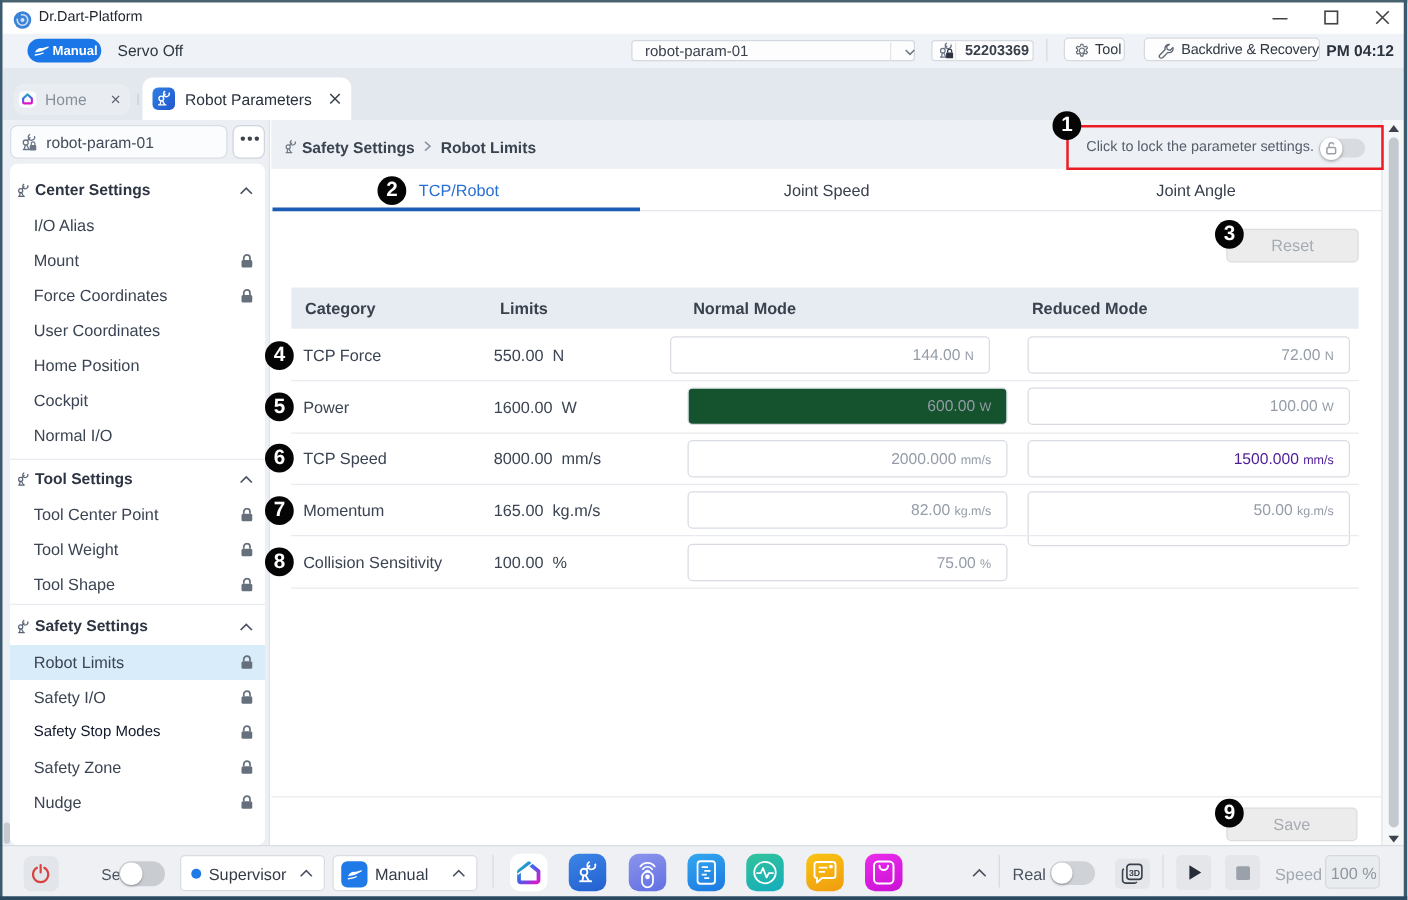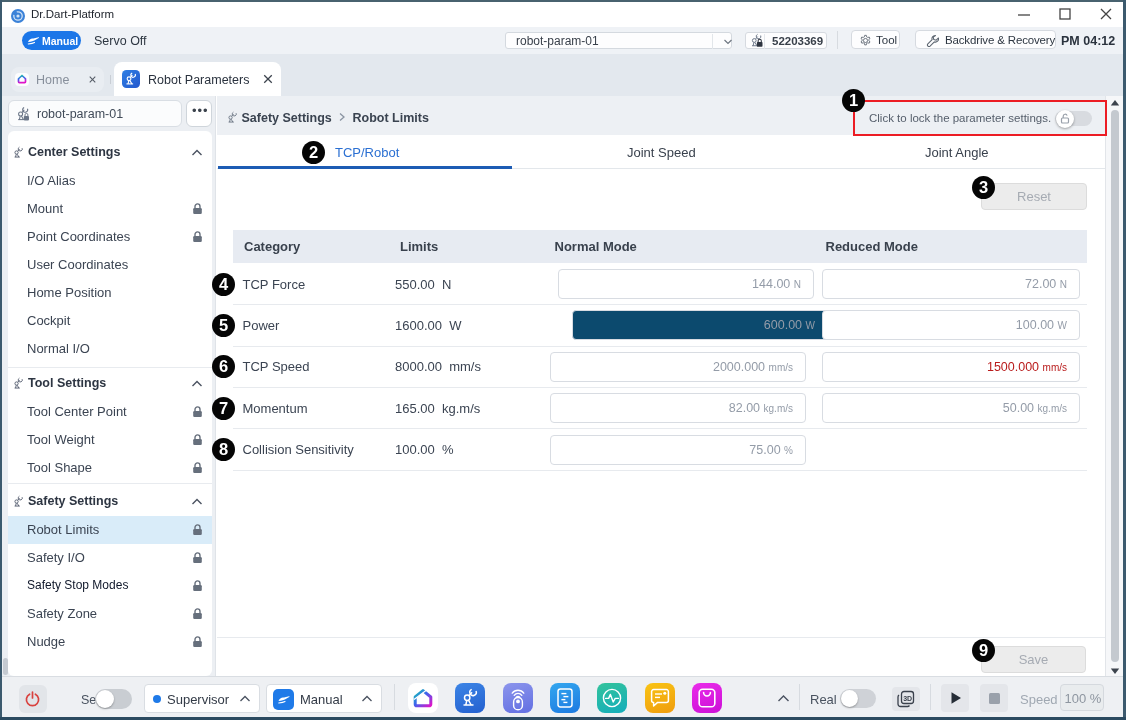--- a/index.html
+++ b/index.html
@@ -173,21 +173,21 @@
   <div class="abs" style="left:28px;top:145px;font-size:12.5px;font-weight:bold;color:#2d3542;">Center Settings</div>
   <svg class="icn abs" style="left:191px;top:149px;" width="12" height="8" viewBox="0 0 12 8">
       <path d="M1.5 6 L6 1.5 L10.5 6" stroke="#4a5260" stroke-width="1.4" fill="none"></path>
     </svg>
   <div class="abs" style="left:27px;top:173px;font-size:13px;color:#3b4452;">I/O Alias</div>
   <div class="abs" style="left:27px;top:201px;font-size:13px;color:#3b4452;">Mount</div>
   <svg class="icn abs" style="left:192px;top:203px;" width="11" height="12" viewBox="0 0 11 12">
       <rect x="1.2" y="5" width="8.6" height="6" rx="1.2" fill="#666f7c"></rect>
       <path d="M3 5 V3.4 a2.5 2.5 0 0 1 5 0 V5" stroke="#666f7c" stroke-width="1.4" fill="none"></path>
     </svg>
-  <div class="abs" style="left:27px;top:229px;font-size:13px;color:#3b4452;">Point Coordinates</div>
+  <div class="abs" style="left:27px;top:229px;font-size:13px;color:#3b4452;">Force Coordinates</div>
   <svg class="icn abs" style="left:192px;top:231px;" width="11" height="12" viewBox="0 0 11 12">
       <rect x="1.2" y="5" width="8.6" height="6" rx="1.2" fill="#666f7c"></rect>
       <path d="M3 5 V3.4 a2.5 2.5 0 0 1 5 0 V5" stroke="#666f7c" stroke-width="1.4" fill="none"></path>
     </svg>
   <div class="abs" style="left:27px;top:257px;font-size:13px;color:#3b4452;">User Coordinates</div>
   <div class="abs" style="left:27px;top:285px;font-size:13px;color:#3b4452;">Home Position</div>
   <div class="abs" style="left:27px;top:313px;font-size:13px;color:#3b4452;">Cockpit</div>
   <div class="abs" style="left:27px;top:341px;font-size:13px;color:#3b4452;">Normal I/O</div>
   <svg class="icn abs" style="left:12px;top:377px;" width="13" height="13" viewBox="0 0 20 20">
       <g stroke="#5b6475" stroke-width="1.5" fill="none">
@@ -295,51 +295,51 @@
   <div class="abs" style="left:764px;top:87px;width:106px;height:27px;background:#ececec;border:1px solid #dcdcdc;border-radius:4px;text-align:center;font-size:13px;color:#a6abb3;line-height:25px;">Reset</div>
 
   <div id="tbl">
   <div class="abs" style="left:16px;top:133.5px;width:854px;height:33.5px;background:#e7ebf2;"></div>
   <div class="abs" style="left:27px;top:143px;font-size:13px;font-weight:bold;color:#39414d;">Category</div>
   <div class="abs" style="left:183px;top:143px;font-size:13px;font-weight:bold;color:#39414d;">Limits</div>
   <div class="abs" style="left:337.5px;top:143px;font-size:13px;font-weight:bold;color:#39414d;">Normal Mode</div>
   <div class="abs" style="left:608.5px;top:143px;font-size:13px;font-weight:bold;color:#39414d;">Reduced Mode</div>
   <div class="abs" style="left:25.5px;top:180.5px;font-size:13px;color:#3b4452;">TCP Force</div>
   <div class="abs" style="left:178px;top:180.5px;font-size:13px;color:#3b4452;">550.00&nbsp; N</div>
-  <div class="abs" style="left:341px;top:173.0px;width:256px;height:30px;background:#fff;border:1px solid #d8dce2;border-radius:4px;text-align:left;">
+  <div class="abs" style="left:319px;top:173.0px;width:256px;height:30px;background:#fff;border:1px solid #d8dce2;border-radius:4px;text-align:left;">
         <span style="position:absolute;right:12px;top:7px;font-size:12.5px;color:#949ca8;">144.00 <span style="font-size:10px;">N</span></span>
       </div>
   <div class="abs" style="left:605px;top:173.0px;width:258px;height:30px;background:#fff;border:1px solid #d8dce2;border-radius:4px;">
         <span style="position:absolute;right:12px;top:7px;font-size:12.5px;color:#949ca8;margin-left:20px;">72.00 <span style="font-size:10px;">N</span></span>
       </div>
   <div class="abs" style="left:16px;top:208.2px;width:854px;height:1px;background:#e7eaee;"></div>
   <div class="abs" style="left:25.5px;top:221.9px;font-size:13px;color:#3b4452;">Power</div>
   <div class="abs" style="left:178px;top:221.9px;font-size:13px;color:#3b4452;">1600.00&nbsp; W</div>
-  <div class="abs" style="left:333px;top:214.4px;width:256px;height:30px;background:#0c4a6e;border:1px solid #d8dce2;border-radius:4px;text-align:right;margin-left:22px;">
+  <div class="abs" style="left:333px;top:214.4px;width:256px;height:30px;background:#14532d;border:1px solid #d8dce2;border-radius:4px;text-align:right;">
         <span style="position:absolute;right:12px;top:7px;font-size:12.5px;color:#949ca8;">600.00 <span style="font-size:10px;">W</span></span>
       </div>
   <div class="abs" style="left:605px;top:214.4px;width:258px;height:30px;background:#fff;border:1px solid #d8dce2;border-radius:4px;">
         <span style="position:absolute;right:12px;top:7px;font-size:12.5px;color:#949ca8;">100.00 <span style="font-size:10px;">W</span></span>
       </div>
   <div class="abs" style="left:16px;top:249.6px;width:854px;height:1px;background:#e7eaee;"></div>
   <div class="abs" style="left:25.5px;top:263.3px;font-size:13px;color:#3b4452;">TCP Speed</div>
   <div class="abs" style="left:178px;top:263.3px;font-size:13px;color:#3b4452;">8000.00&nbsp; mm/s</div>
   <div class="abs" style="left:333px;top:255.8px;width:256px;height:30px;background:#fff;border:1px solid #d8dce2;border-radius:4px;text-align:right;">
         <span style="position:absolute;right:12px;top:7px;font-size:12.5px;color:#949ca8;">2000.000 <span style="font-size:10px;">mm/s</span></span>
       </div>
   <div class="abs" style="left:605px;top:255.8px;width:258px;height:30px;background:#fff;border:1px solid #d8dce2;border-radius:4px;">
-        <span style="position:absolute;right:12px;top:7px;font-size:12.5px;color:#b91c1c;">1500.000 <span style="font-size:10px;">mm/s</span></span>
+        <span style="position:absolute;right:12px;top:7px;font-size:12.5px;color:#4c1d95;">1500.000 <span style="font-size:10px;">mm/s</span></span>
       </div>
   <div class="abs" style="left:16px;top:291.0px;width:854px;height:1px;background:#e7eaee;"></div>
   <div class="abs" style="left:25.5px;top:304.7px;font-size:13px;color:#3b4452;">Momentum</div>
   <div class="abs" style="left:178px;top:304.7px;font-size:13px;color:#3b4452;">165.00&nbsp; kg.m/s</div>
   <div class="abs" style="left:333px;top:297.2px;width:256px;height:30px;background:#fff;border:1px solid #d8dce2;border-radius:4px;text-align:right;">
         <span style="position:absolute;right:12px;top:7px;font-size:12.5px;color:#949ca8;">82.00 <span style="font-size:10px;">kg.m/s</span></span>
       </div>
-  <div class="abs" style="left:605px;top:297.2px;width:258px;height:30px;background:#fff;border:1px solid #d8dce2;border-radius:4px;">
+  <div class="abs" style="left:605px;top:297.2px;width:258px;height:44px;background:#fff;border:1px solid #d8dce2;border-radius:4px;">
         <span style="position:absolute;right:12px;top:7px;font-size:12.5px;color:#949ca8;">50.00 <span style="font-size:10px;">kg.m/s</span></span>
       </div>
   <div class="abs" style="left:16px;top:332.4px;width:854px;height:1px;background:#e7eaee;"></div>
   <div class="abs" style="left:25.5px;top:346.09999999999997px;font-size:13px;color:#3b4452;">Collision Sensitivity</div>
   <div class="abs" style="left:178px;top:346.09999999999997px;font-size:13px;color:#3b4452;">100.00&nbsp; %</div>
   <div class="abs" style="left:333px;top:338.59999999999997px;width:256px;height:30px;background:#fff;border:1px solid #d8dce2;border-radius:4px;text-align:right;">
         <span style="position:absolute;right:12px;top:7px;font-size:12.5px;color:#949ca8;">75.00 <span style="font-size:10px;">%</span></span>
       </div>
   <div class="abs" style="left:16px;top:373.79999999999995px;width:854px;height:1px;background:#e7eaee;"></div>
   </div>

